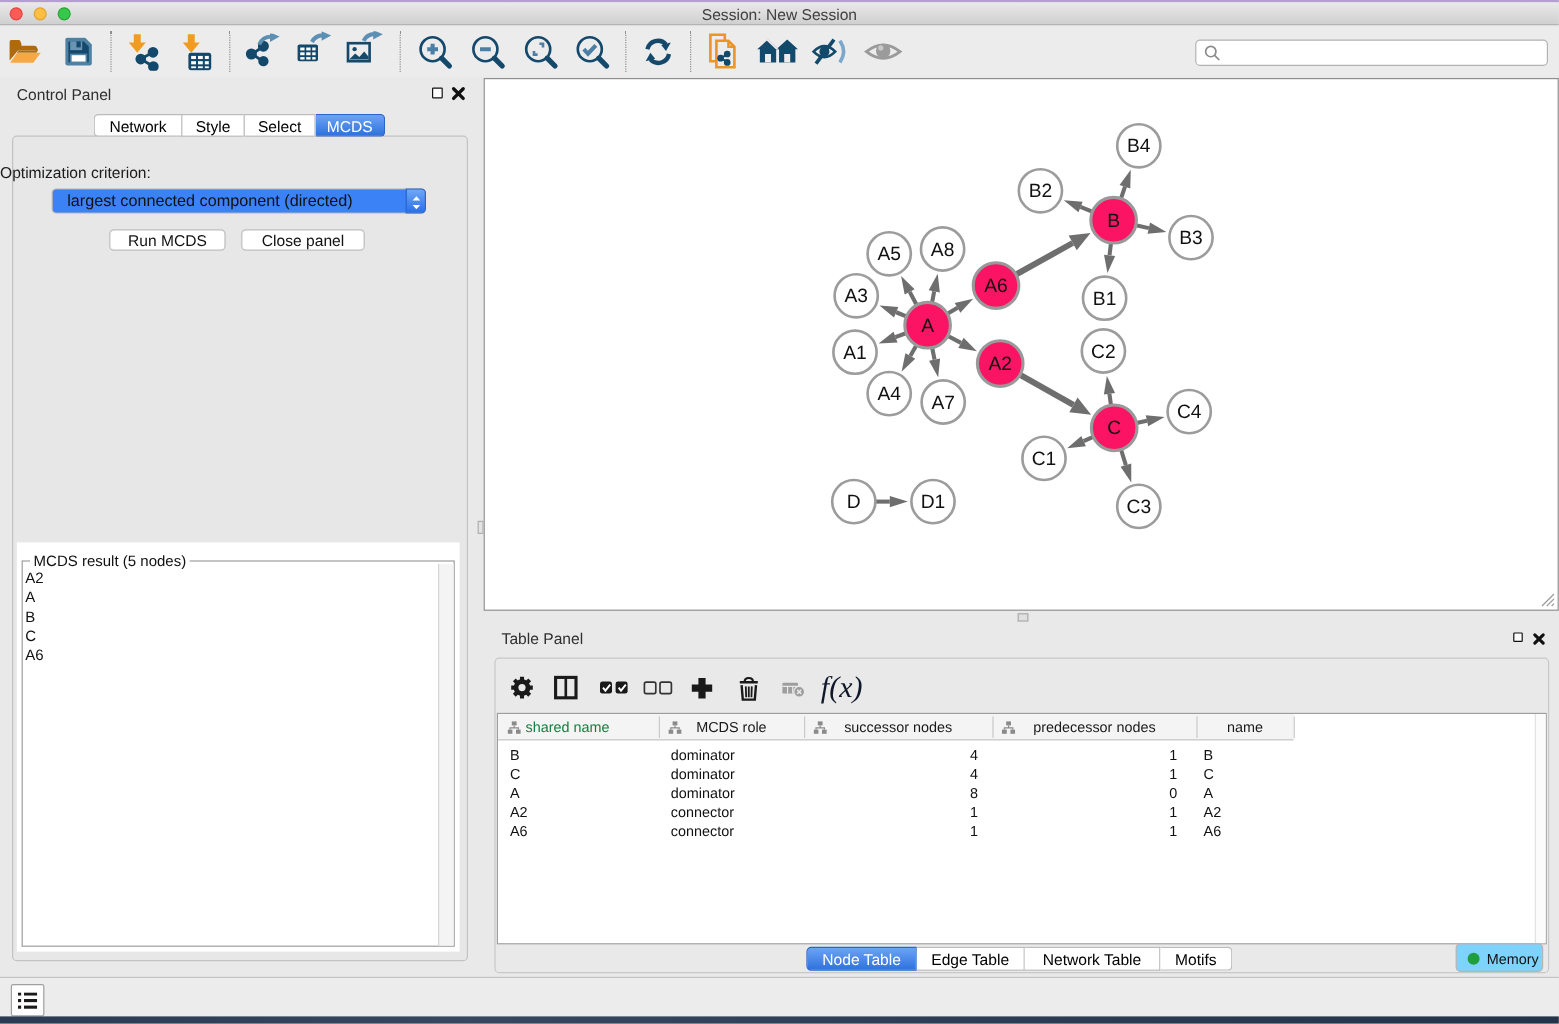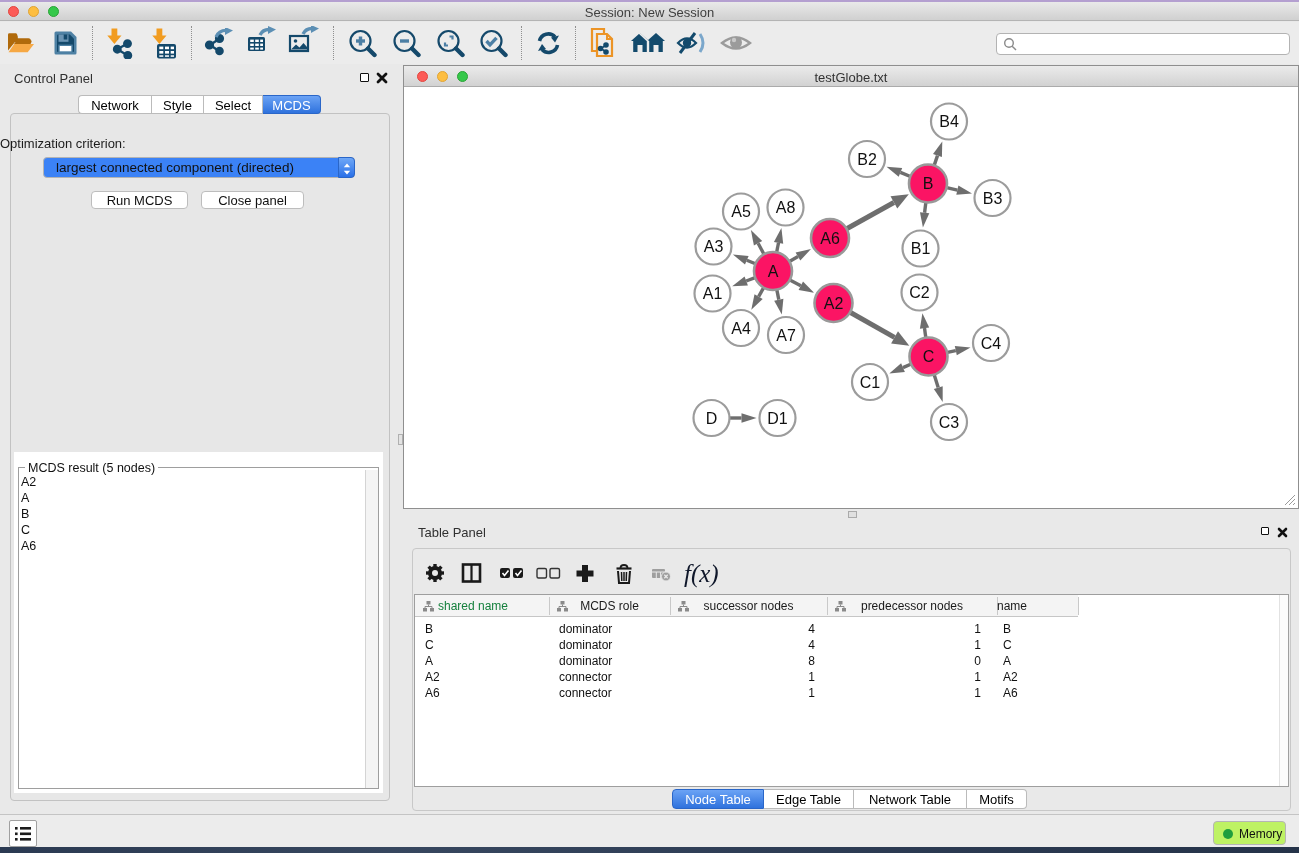--- a/index.html
+++ b/index.html
@@ -209,26 +209,20 @@
 <div class="abs" style="left:14px;top:452px;width:369px;height:341px;background:#fff"></div>
 <div class="abs" style="left:18px;top:467px;width:361px;height:322px;border:1px solid #9e9e9e"></div>
 <div class="abs" style="left:25px;top:461px;background:#fff;padding:0 3px;font-size:12.5px;color:#111">MCDS result (5 nodes)</div>
 <div class="abs" style="left:365px;top:470px;width:13px;height:318px;background:#f4f4f4;border-left:1px solid #d4d4d4"></div>
 <div class="abs" style="left:21px;top:474px;font-size:12.5px;line-height:16px;color:#111">A2<br>A<br>B<br>C<br>A6</div>
 
 <div class="abs" style="left:398px;top:434px;width:5px;height:11px;background:#e3e3e3;border:1px solid #b0b0b0"></div>
 <div class="abs" style="left:848px;top:511px;width:9px;height:7px;background:#e0e0e0;border:1px solid #aaa"></div>
 
 <div class="abs" style="left:403px;top:65px;width:896px;height:444px;background:#fff;border:1px solid #8f8f8f">
- <div style="position:absolute;left:0;top:0;width:100%;height:21px;background:linear-gradient(#ebebeb,#d2d2d2);border-bottom:1px solid #ababab">
-  <div class="tl" style="left:13px;top:5px;background:#fc5b57;border:0.5px solid #e2463f"></div>
-  <div class="tl" style="left:33px;top:5px;background:#fdbe41;border:0.5px solid #e0a434"></div>
-  <div class="tl" style="left:53px;top:5px;background:#35c84a;border:0.5px solid #2aa436"></div>
-  <div style="position:absolute;left:0;width:100%;top:4px;text-align:center;font-size:13px;color:#333">testGlobe.txt</div>
- </div>
  <svg style="position:absolute;left:0;top:22px" width="894" height="420" viewBox="0 0 894 420">
   <defs>
    <marker id="arrS" markerUnits="userSpaceOnUse" markerWidth="12" markerHeight="10" refX="10.5" refY="5" orient="auto">
     <path d="M0 0 L12 5 L0 10 z" fill="#6e6e6e"></path>
    </marker>
    <marker id="arrB" markerUnits="userSpaceOnUse" markerWidth="18" markerHeight="15" refX="16" refY="7.5" orient="auto">
     <path d="M0 0 L18 7.5 L0 15 z" fill="#6e6e6e"></path>
    </marker>
   </defs>
 <line x1="360.9" y1="168.0" x2="354.1" y2="155.2" stroke="#6e6e6e" stroke-width="3.4"></line>
@@ -421,21 +415,21 @@
       <rect x="3.5" y="0" width="4" height="3.5"></rect>
       <rect x="0" y="7" width="4" height="3.5"></rect>
       <rect x="7" y="7" width="4" height="3.5"></rect>
     </g>
     <g stroke="#8a8a8a" stroke-width="1">
       <path d="M5.5 3.5 v2 M2 7 v-1.5 h7 V7" fill="none"></path>
     </g>
   </svg>
 <div class="abs" style="left:827px;top:599px;width:170px;text-align:center;font-size:12px;color:#1a1a1a">predecessor nodes</div>
 <div class="abs" style="left:997px;top:597px;height:18px;border-left:1px solid #c9c9c9"></div>
-<div class="abs" style="left:997px;top:599px;width:81px;font-size:12px;color:#1a1a1a">name</div>
+<div class="abs" style="left:997px;top:599px;width:81px;text-align:center;font-size:12px;color:#1a1a1a">name</div>
 <div class="abs" style="left:425px;top:622px;font-size:12px;color:#111">B</div>
 <div class="abs" style="left:559px;top:622px;font-size:12px;color:#111">dominator</div>
 <div class="abs" style="left:670px;top:622px;width:145px;text-align:right;font-size:12px;color:#111">4</div>
 <div class="abs" style="left:827px;top:622px;width:154px;text-align:right;font-size:12px;color:#111">1</div>
 <div class="abs" style="left:1003px;top:622px;font-size:12px;color:#111">B</div>
 <div class="abs" style="left:425px;top:638px;font-size:12px;color:#111">C</div>
 <div class="abs" style="left:559px;top:638px;font-size:12px;color:#111">dominator</div>
 <div class="abs" style="left:670px;top:638px;width:145px;text-align:right;font-size:12px;color:#111">4</div>
 <div class="abs" style="left:827px;top:638px;width:154px;text-align:right;font-size:12px;color:#111">1</div>
 <div class="abs" style="left:1003px;top:638px;font-size:12px;color:#111">C</div>
@@ -469,17 +463,17 @@
   <g fill="#1a1a1a">
         <rect x="0" y="0" width="2.6" height="2.6"></rect>
         <rect x="0" y="5.5" width="2.6" height="2.6"></rect>
         <rect x="0" y="11" width="2.6" height="2.6"></rect>
   <rect x="5" y="0" width="11" height="2.6"></rect>
         <rect x="5" y="5.5" width="11" height="2.6"></rect>
         <rect x="5" y="11" width="11" height="2.6"></rect>
       </g>
  </svg>
 </div>
-<div class="abs" style="left:1213px;top:821px;width:73px;height:24px;background:#bef264;border:1px solid #b5b5b5;border-radius:4px">
+<div class="abs" style="left:1213px;top:786px;width:73px;height:24px;background:#7dd3fc;border:1px solid #b5b5b5;border-radius:4px">
  <div style="position:absolute;left:9px;top:7px;width:10px;height:10px;border-radius:50%;background:#1f9e3e"></div>
  <div style="position:absolute;left:25px;top:5px;font-size:12px;color:#111">Memory</div>
 </div>
 <div class="abs" style="left:0;top:847px;width:1299px;height:6px;background:linear-gradient(90deg,#2b3a52,#37475f 30%,#2e3d55 60%,#253349)"></div>
 
 </body></html>

